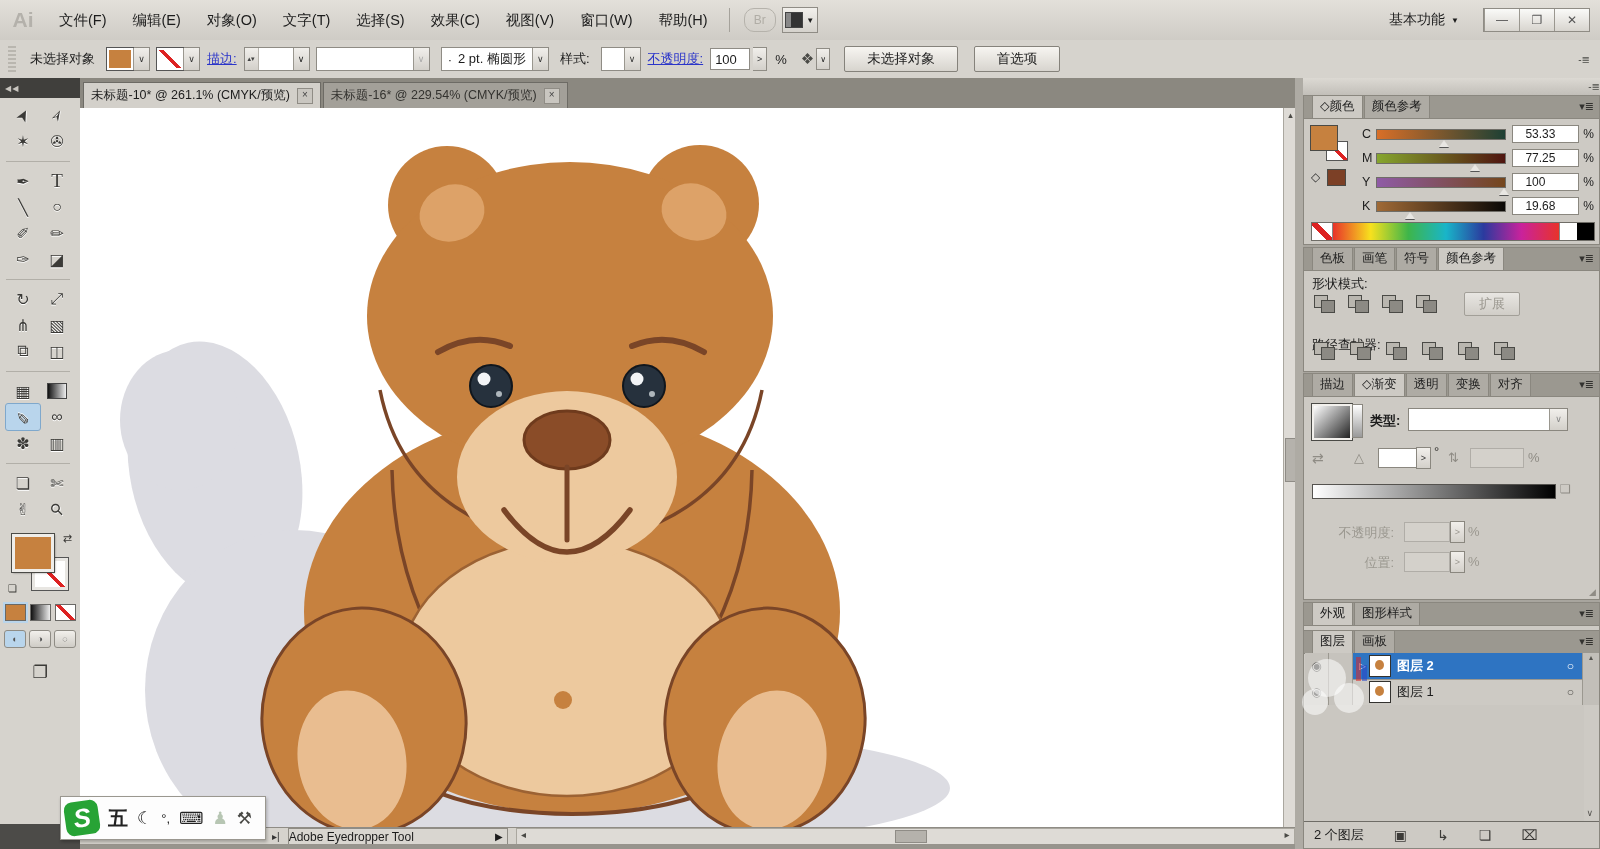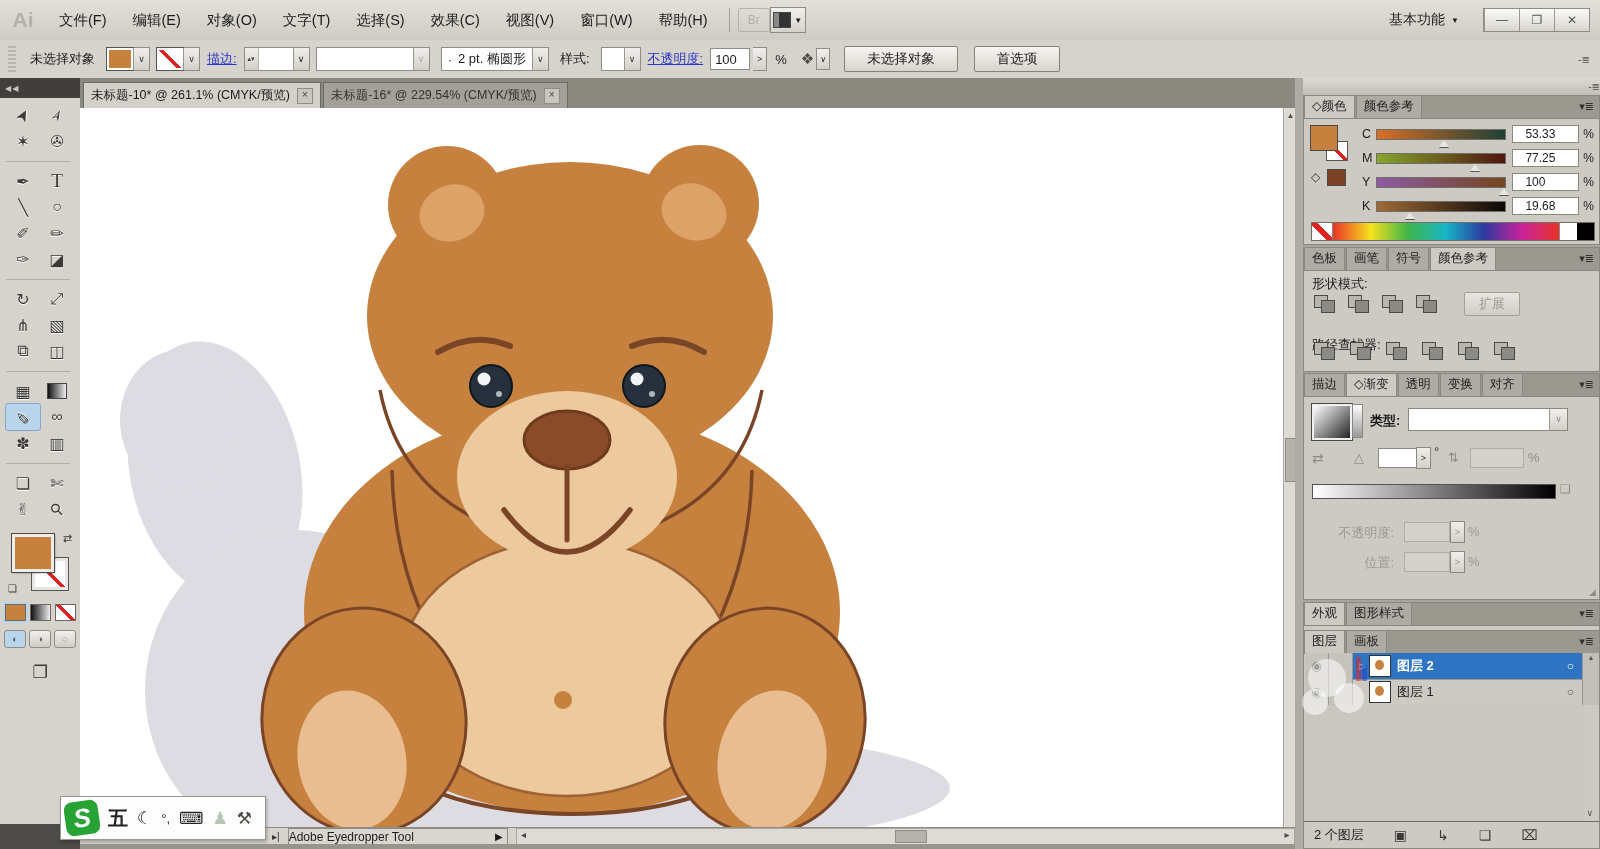--- a/index.html
+++ b/index.html
@@ -6,22 +6,22 @@
   .app{position:relative;width:1600px;height:849px;overflow:hidden;
        font-family:"Liberation Sans","DejaVu Sans",sans-serif;
        background:var(--ui-chrome);color:#1c1c1c;font-size:13px;}
   .abs{position:absolute;}
   
   .menubar{left:0;top:0;width:1600px;height:40px;display:flex;align-items:center;
            background:linear-gradient(#e3e0da,#cfccc6);border-bottom:1px solid #a29f98;}
   .ailogo{width:46px;text-align:center;font-weight:bold;font-size:21px;color:#b4b1ab;}
   .mitem{padding:0 13px;line-height:40px;font-size:14.5px;cursor:default;}
   .msep{width:1px;height:24px;background:#a5a29b;margin:0 8px;}
-  .brbtn{width:30px;height:22px;border:1px solid #b5b2ab;border-radius:2px;color:#b0ada6;
-         font-size:12px;display:flex;align-items:center;justify-content:center;margin:0 0;}
+  .brbtn{width:30px;height:22px;border:1px solid #b5b2ab;border-radius:10px;color:#b0ada6;
+         font-size:12px;display:flex;align-items:center;justify-content:center;margin:0 6px;}
   .arrbtn{width:34px;height:24px;border:1px solid #8f8c85;background:linear-gradient(#f2f0ec,#d5d2cc);
           display:flex;align-items:center;justify-content:center;gap:3px;}
   .arricon{width:16px;height:14px;border:1px solid #444;background:#333;
            box-shadow:inset 5px 0 0 #888;}
   .mspacer{flex:1;}
   .workspace{display:flex;align-items:center;gap:6px;font-size:14px;margin-right:24px;}
   .winbtns{display:flex;border:1px solid #8f8c85;margin-right:10px;}
   .winbtn{width:34px;height:22px;display:flex;align-items:center;justify-content:center;
           background:linear-gradient(#fafaf8,#d8d5cf);border-left:1px solid #9a978f;
           font-size:12px;color:#555;}
@@ -122,21 +122,21 @@
            font-size:26px;display:flex;align-items:center;justify-content:center;transform:rotate(-8deg);
            font-style:italic;}
   .imeitem{font-size:17px;color:#222;}
   .ime-person{color:#b7c6b3;}
   .ime-wrench{color:#4a4a46;}
   
   .rightcol{left:1303px;top:78px;width:297px;height:771px;background:#a8a59e;}
   .rc-head{position:absolute;left:0;top:0;width:297px;height:17px;background:linear-gradient(#dcd9d3,#c2bfb9);
            font-size:10px;color:#4a4a46;text-align:right;padding-right:8px;line-height:17px;}
   .panel{position:absolute;left:0;width:297px;background:var(--ui-panel);border:1px solid #8a877f;box-sizing:border-box;}
-  .ptabs{display:flex;align-items:flex-end;height:22px;background:#9b9890;border-bottom:1px solid #8a877f;position:relative;}
+  .ptabs{display:flex;align-items:flex-end;height:22px;background:#9b9890;border-bottom:1px solid #8a877f;position:relative;padding-left:8px;}
   .ptab{font-size:12.5px;padding:2px 7px 3px;background:#aeaba4;border:1px solid #8a877f;border-bottom:none;
         margin-right:1px;white-space:nowrap;}
   .ptab.on{background:var(--ui-panel);}
   .pmenu{position:absolute;right:5px;top:4px;font-size:11px;color:#33322f;}
   
   .cp-swblock{position:absolute;left:7px;top:30px;width:46px;height:64px;}
   .cp-none{position:absolute;left:16px;top:16px;width:20px;height:18px;
            background:linear-gradient(45deg,transparent 43%,#d22 43%,#d22 57%,transparent 57%),#fff;outline:1px solid #555;}
   .cp-fill{position:absolute;left:0;top:0;width:26px;height:24px;background:var(--bear-body);outline:1px solid #4a4a46;}
   .cp-cube{position:absolute;left:0;top:44px;font-size:12px;color:#333;}

